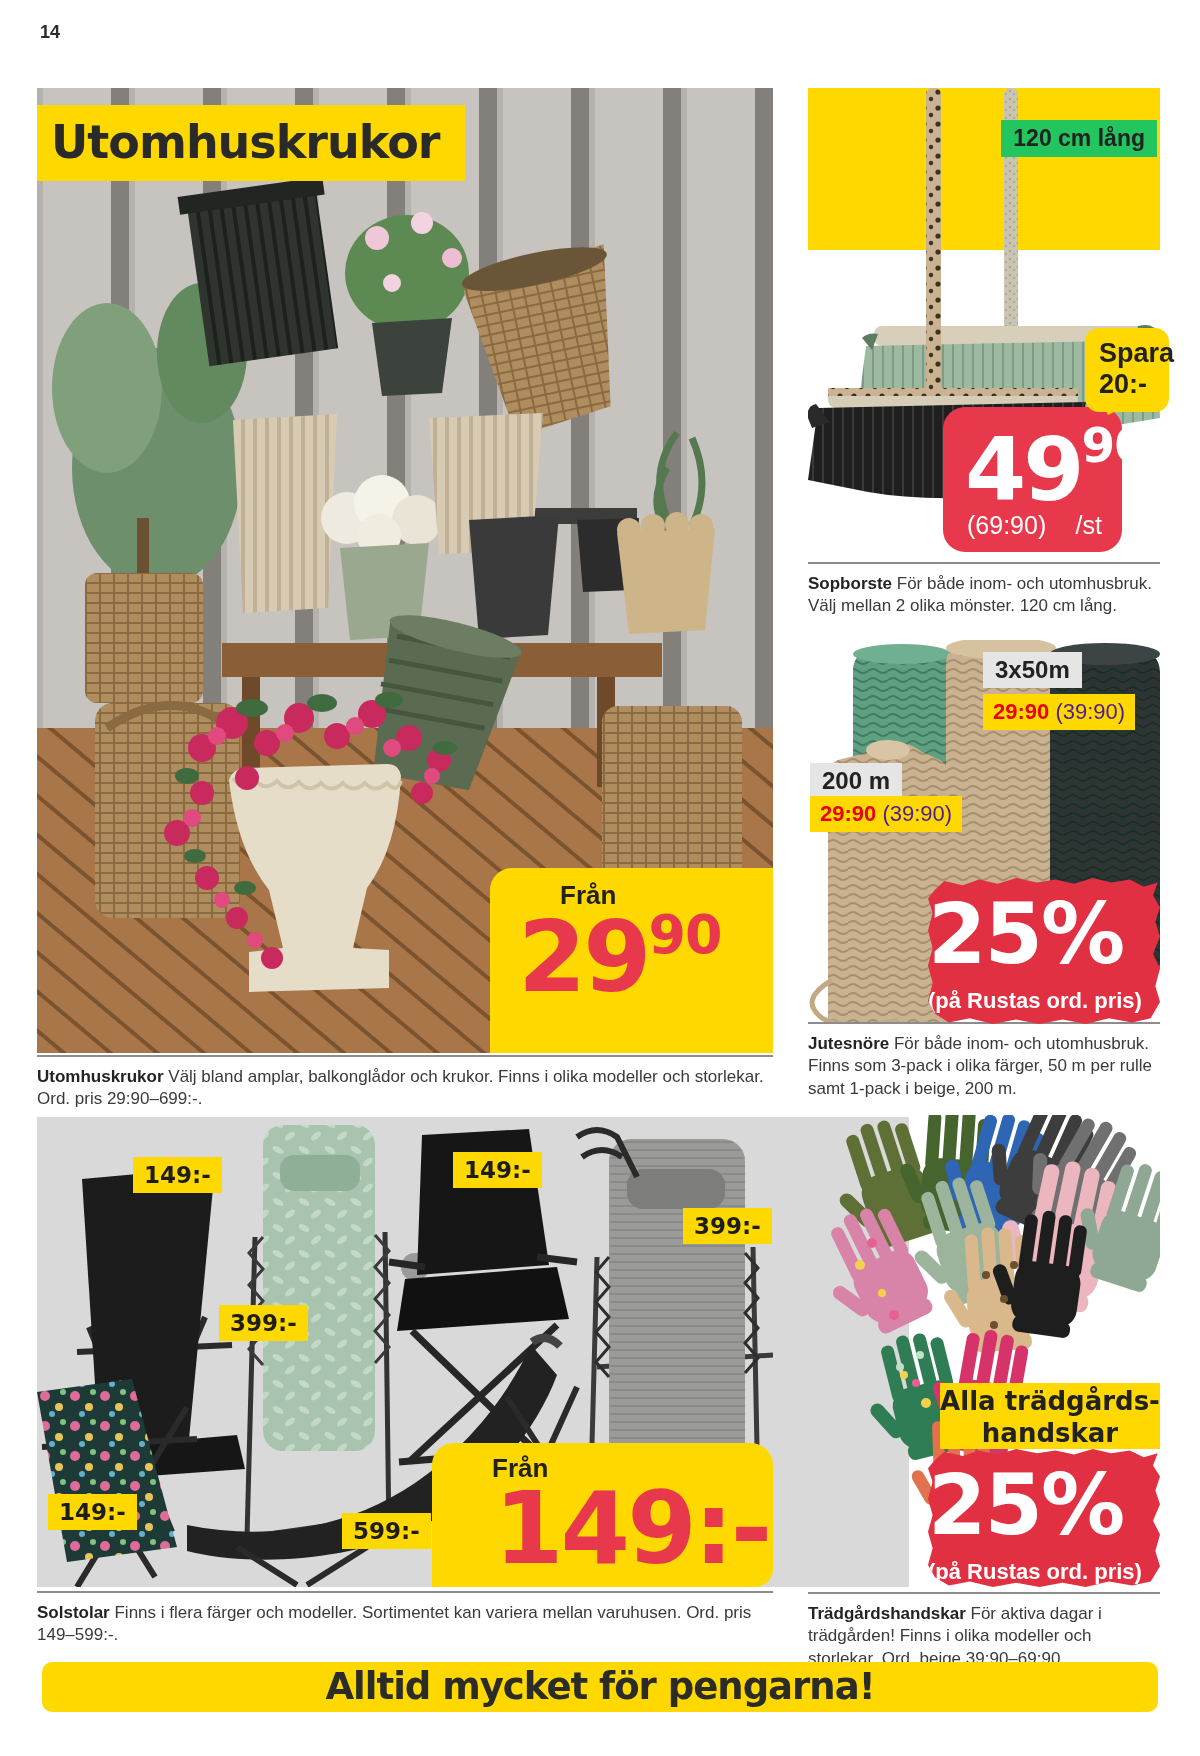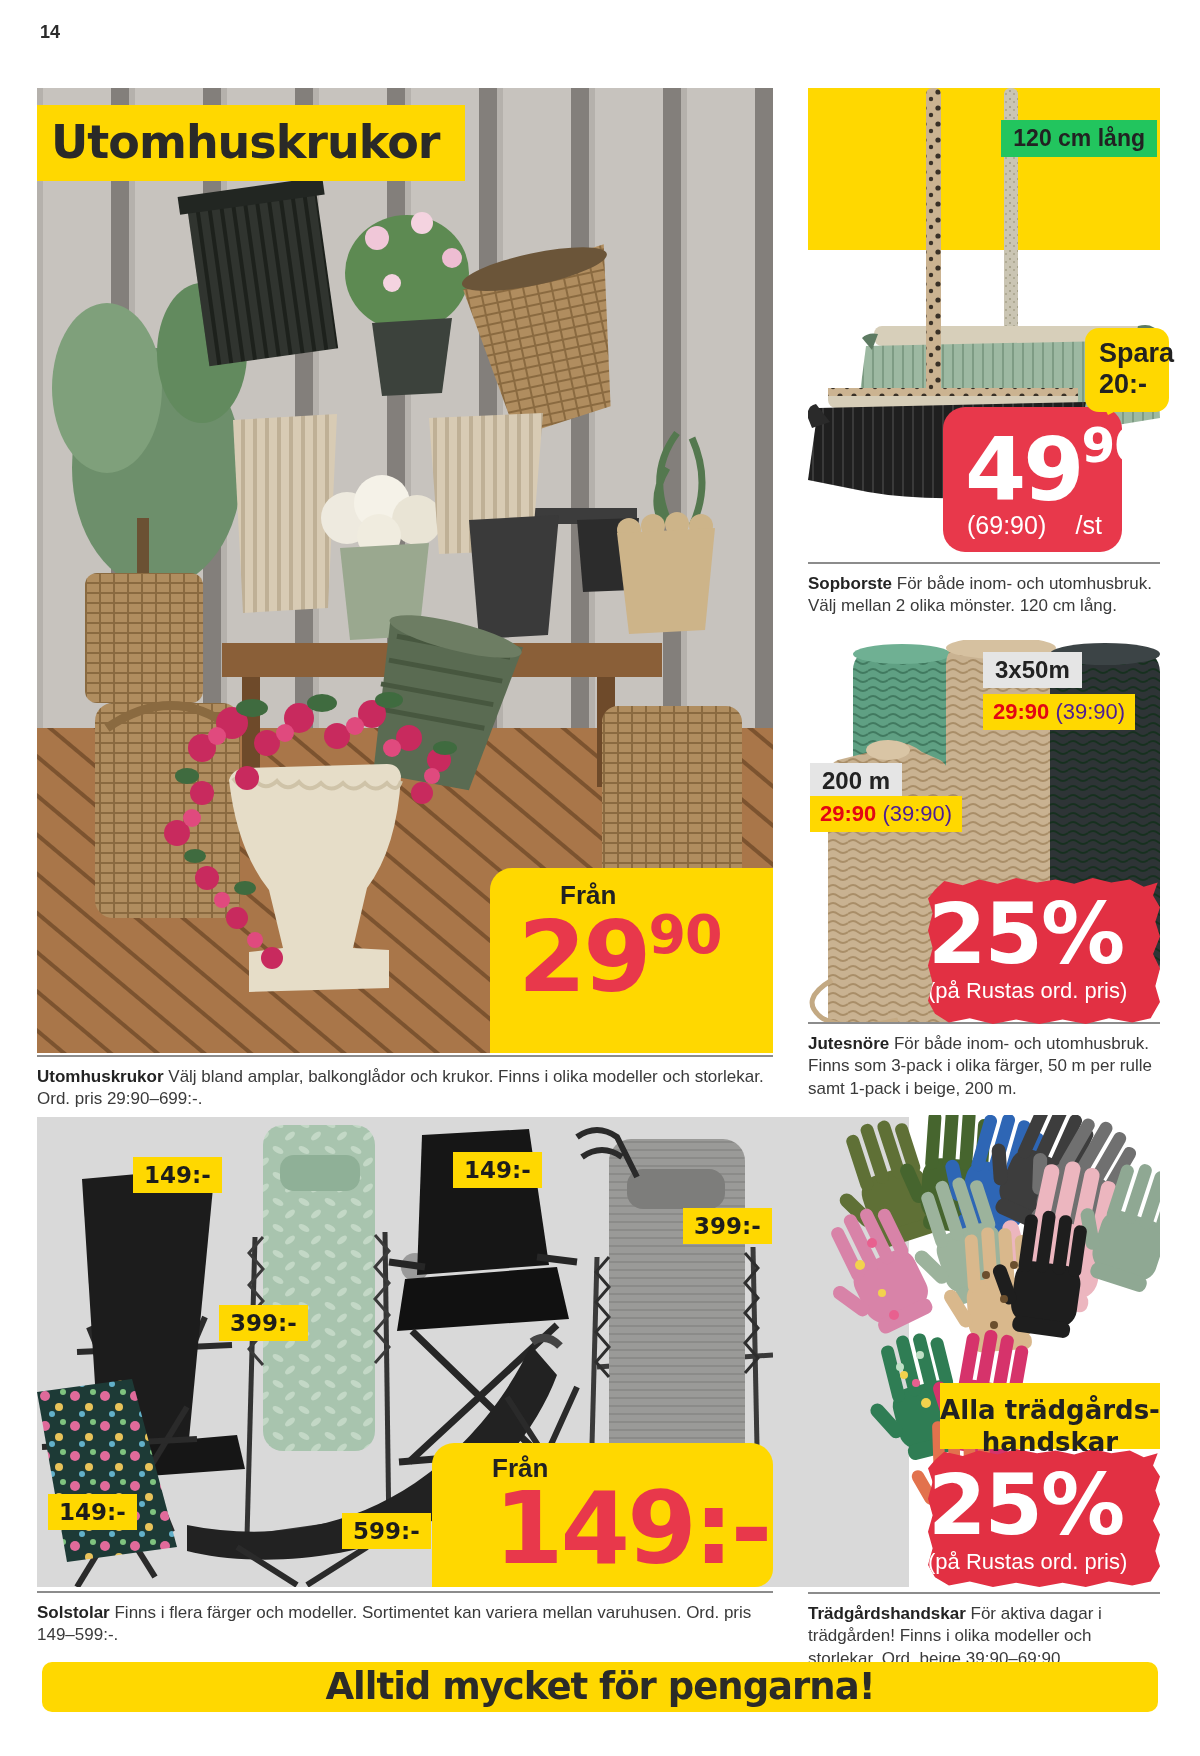--- a/index.html
+++ b/index.html
@@ -71,27 +71,27 @@
   .twine-label{left:127px;top:198px;width:225px;height:40px;font-size:27px;line-height:40px;}
 
   
   .splash{position:absolute;background:var(--splash_red);color:#ffffff;z-index:2;
     clip-path:polygon(3% 8%,7% 2%,15% 5%,22% 1%,30% 4%,38% 0%,47% 3%,55% 1%,63% 4%,71% 0%,
       79% 3%,87% 1%,93% 6%,99% 3%,97% 12%,100% 20%,98% 30%,100% 40%,97% 52%,100% 62%,
       98% 74%,100% 85%,96% 96%,88% 99%,78% 96%,68% 100%,58% 97%,48% 100%,38% 97%,
       28% 100%,18% 96%,9% 99%,3% 93%,0% 84%,2% 72%,0% 60%,2% 48%,0% 36%,2% 24%,0% 14%);}
   .splash .pct{font-family:"DejaVu Sans",sans-serif;font-weight:bold;font-size:84px;
     line-height:1;margin-top:14px;letter-spacing:-2px;}
-  .splash .note{font-size:22px;margin-top:2px;}
+  .splash .note{font-size:22px;margin-top:12px;font-weight:bold;}
   .twine-splash{left:120px;top:238px;width:232px;height:146px;}
 
   
   .gloves-wrap{position:absolute;top:1115px;height:470px;}
   .gloves-label{left:132px;top:268px;width:220px;height:66px;font-size:26px;line-height:32px;
-    padding-top:11px;box-sizing:border-box;}
+    padding-top:2px;box-sizing:border-box;}
   .gloves-splash{left:120px;top:334px;width:232px;height:138px;}
 
   
   .banner{left:42px;top:1662px;width:1116px;height:50px;background:var(--yellow);
     border-radius:10px;text-align:center;line-height:50px;font-size:37px;font-weight:bold;
     color:#2b2b28;font-family:"DejaVu Sans",sans-serif;letter-spacing:-1px;}
 </style>
 </head>
 <body>
 

